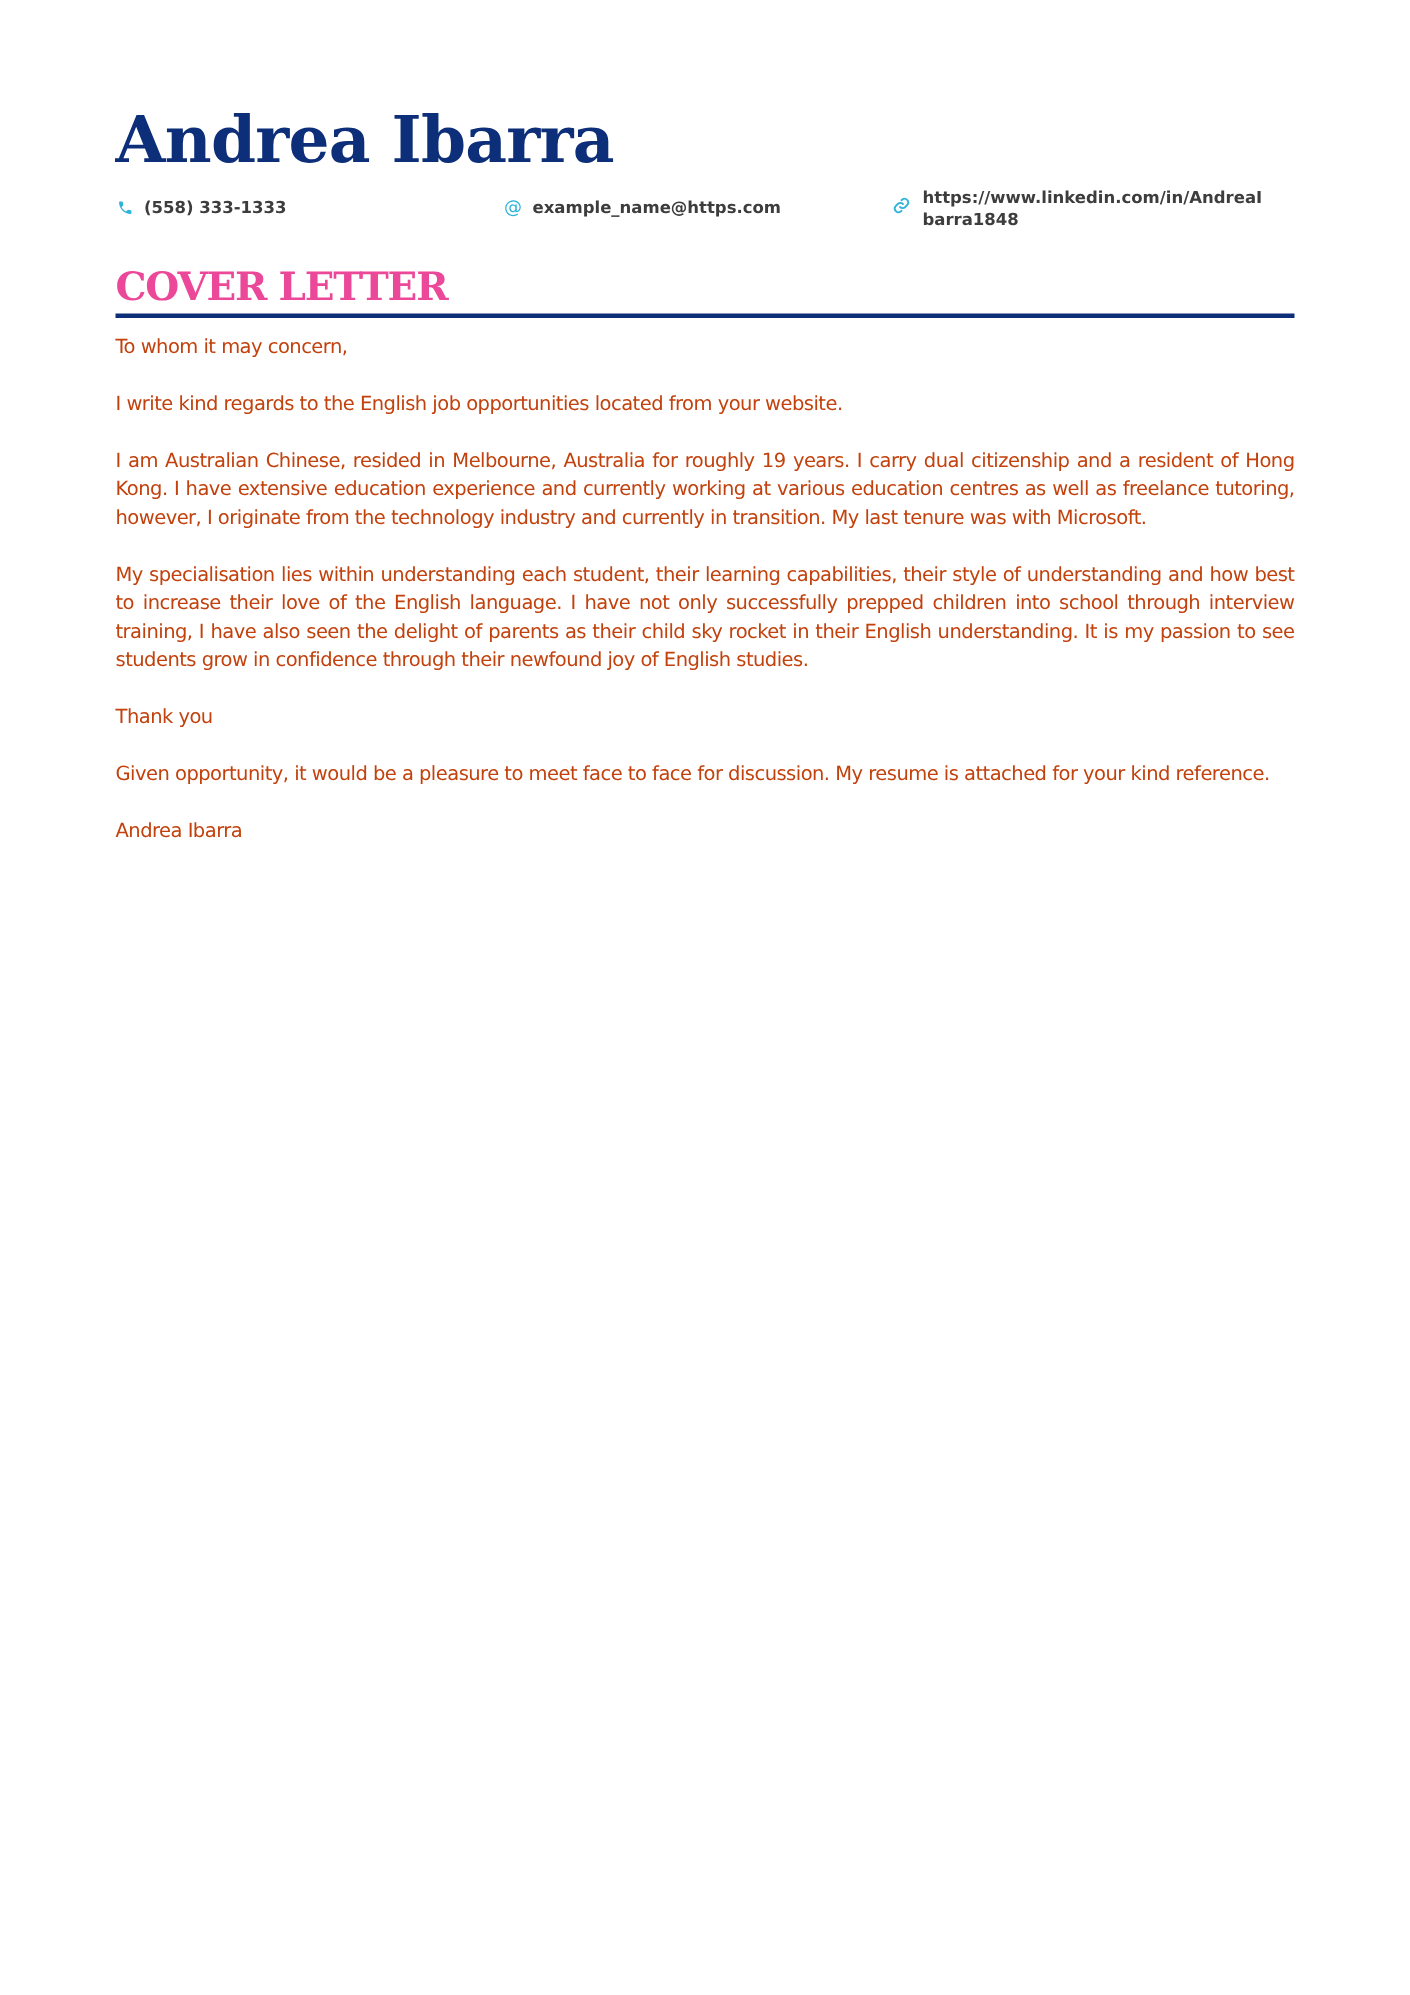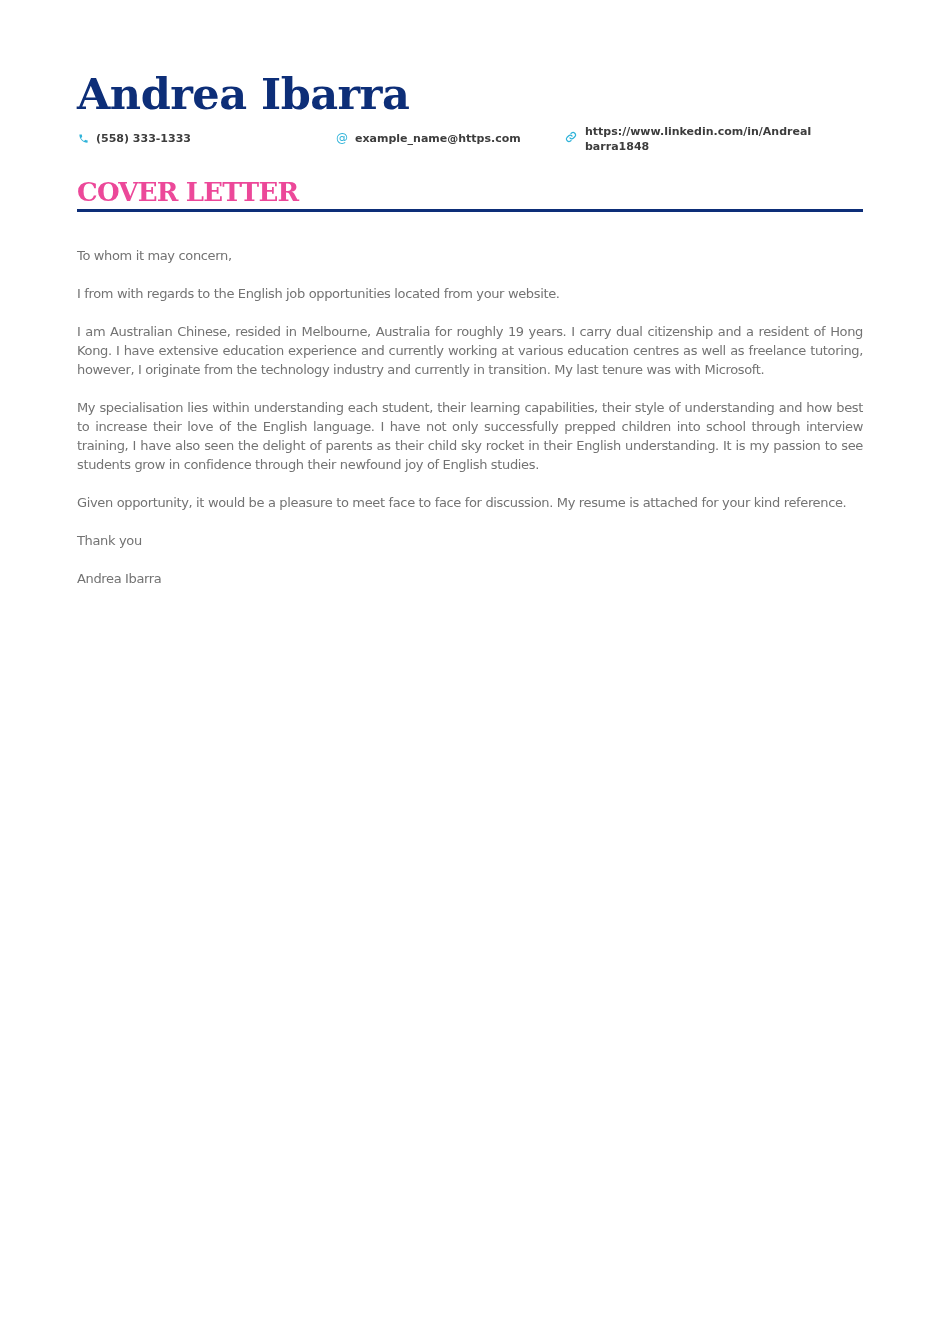--- a/index.html
+++ b/index.html
@@ -46,21 +46,21 @@
       top: 0;
       display: flex;
       align-items: flex-start;
       font-size: 11px;
       font-weight: bold;
       color: #3d3d3d;
       line-height: 15px;
     }
     .contact.phone { left: 0; top: 7px; }
     .contact.email { left: 259px; top: 7px; }
-    .contact.link { left: 488px; top: 0; width: 250px; }
+    .contact.link { left: 518px; top: 0; width: 250px; }
     .contact .icon {
       width: 12px;
       height: 14px;
       margin-right: 7px;
       color: #2fb3d9;
       display: inline-flex;
       align-items: center;
       justify-content: center;
       flex-shrink: 0;
     }
@@ -87,23 +87,22 @@
       height: 3px;
       background: #0d2e78;
     }
     .body-text {
       position: absolute;
       left: 0;
       top: 222px;
       width: 786px;
       font-size: 13px;
       line-height: 19px;
-      color: #737373;
+      color: #c2410c;
       letter-spacing: -0.35px;
-      margin-top: 24px;
     }
     .body-text p {
       margin: 0 0 19px 0;
       text-align: justify;
     }
   </style>
 </head>
 <body>
 
 <div class="page">
@@ -134,21 +133,21 @@
       </span>
       <span class="text">https://www.linkedin.com/in/AndreaIbarra1848</span>
     </div>
   </div>
 
   <h2 class="section-title">COVER LETTER</h2>
   <div class="rule"></div>
 
   <div class="body-text">
     <p>To whom it may concern,</p>
-    <p>I from with regards to the English job opportunities located from your website.</p>
+    <p>I write kind regards to the English job opportunities located from your website.</p>
     <p>I am Australian Chinese, resided in Melbourne, Australia for roughly 19 years. I carry dual citizenship and a resident of Hong Kong.  I have extensive education experience and currently working at various education centres as well as freelance tutoring, however, I originate from the technology industry and currently in transition.  My last tenure was with Microsoft.</p>
     <p>My specialisation lies within understanding each student, their learning capabilities, their style of understanding and how best to increase their love of the English language.  I have not only successfully prepped children into school through interview training, I have also seen the delight of parents as their child sky rocket in their English understanding.  It is my passion to see students grow in confidence through their newfound joy of English studies.</p>
+    <p>Thank you</p>
     <p>Given opportunity, it would be a pleasure to meet face to face for discussion. My resume is attached for your kind reference.</p>
-    <p>Thank you</p>
     <p>Andrea Ibarra</p>
   </div>
 
 </div>
 
 </body></html>

